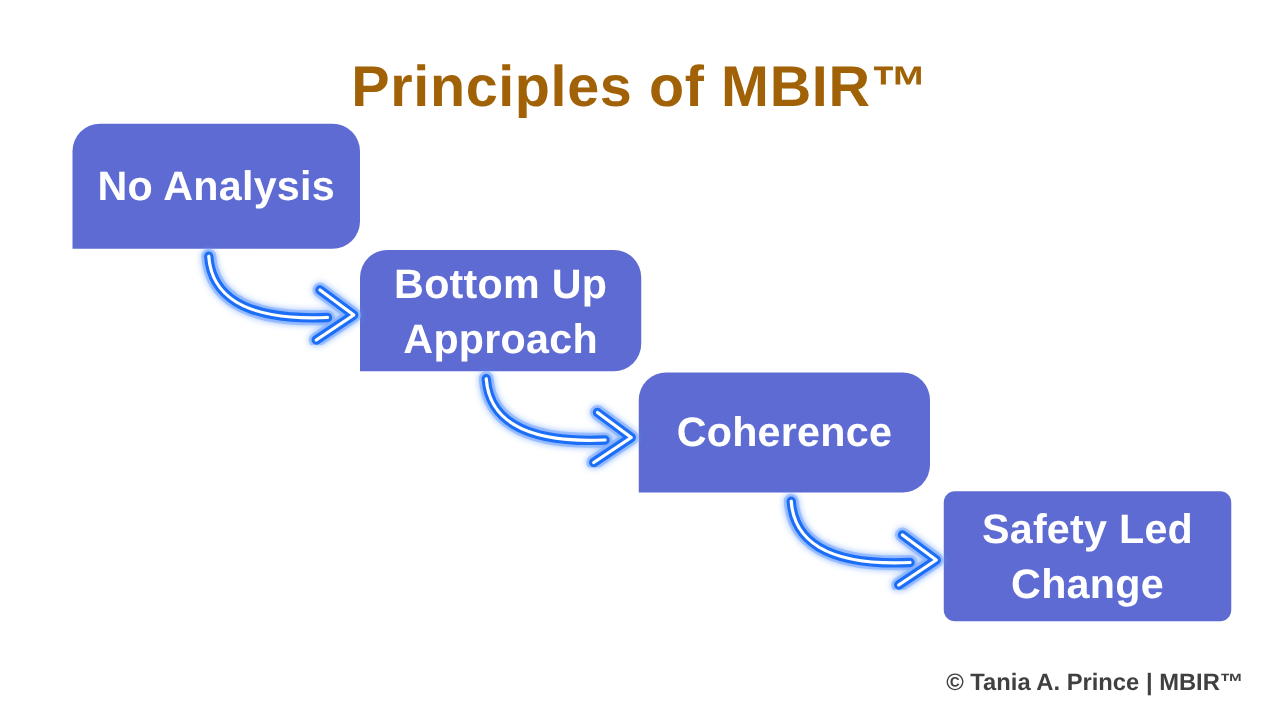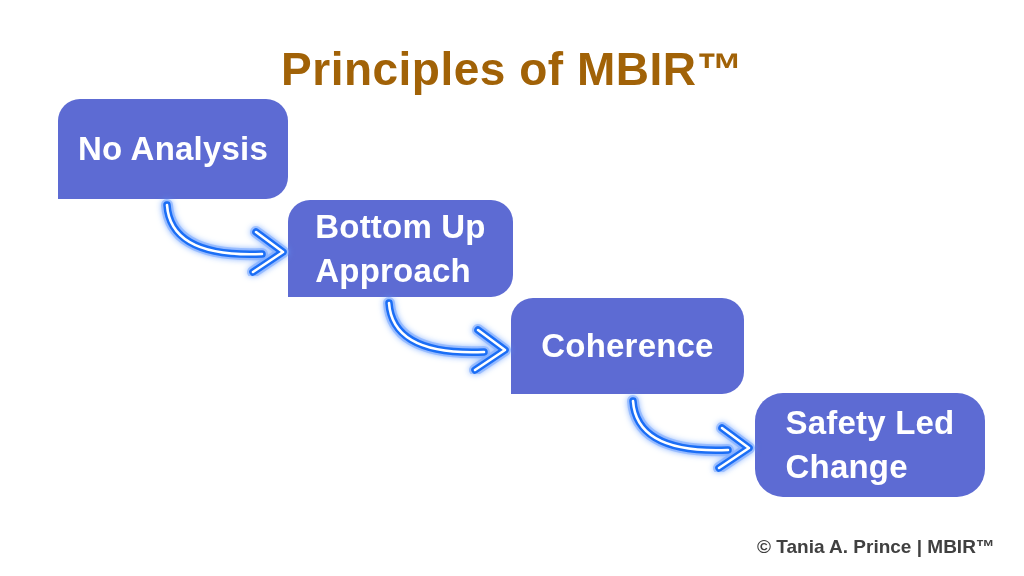--- a/index.html
+++ b/index.html
@@ -26,29 +26,30 @@
     letter-spacing: 0.5px;
     color: #a16207;
   }
   .pbox {
     position: absolute;
     background: #5d6bd3;
     color: #ffffff;
     display: flex;
     align-items: center;
     justify-content: center;
+    text-align: center;
     font-size: 33px;
     font-weight: 800;
     line-height: 1.32;
     white-space: pre-line;
     letter-spacing: 0.2px;
   }
   
   .r-tail { border-radius: 22px 22px 22px 0; }
-  .r-full { border-radius: 28px; }
+  .r-full { border-radius: 9px; }
   .box-1 { left: 58px;  top: 99px;  width: 230px; height: 100px; }
   .box-2 { left: 288px; top: 200px; width: 225px; height: 97px;  }
   .box-3 { left: 511px; top: 298px; width: 233px; height: 96px;  }
   .box-4 { left: 755px; top: 393px; width: 230px; height: 104px; }
   .arrow {
     position: absolute;
     width: 145px;
     height: 78px;
     filter: drop-shadow(0 0 3px rgba(92, 152, 255, 0.85));
   }

